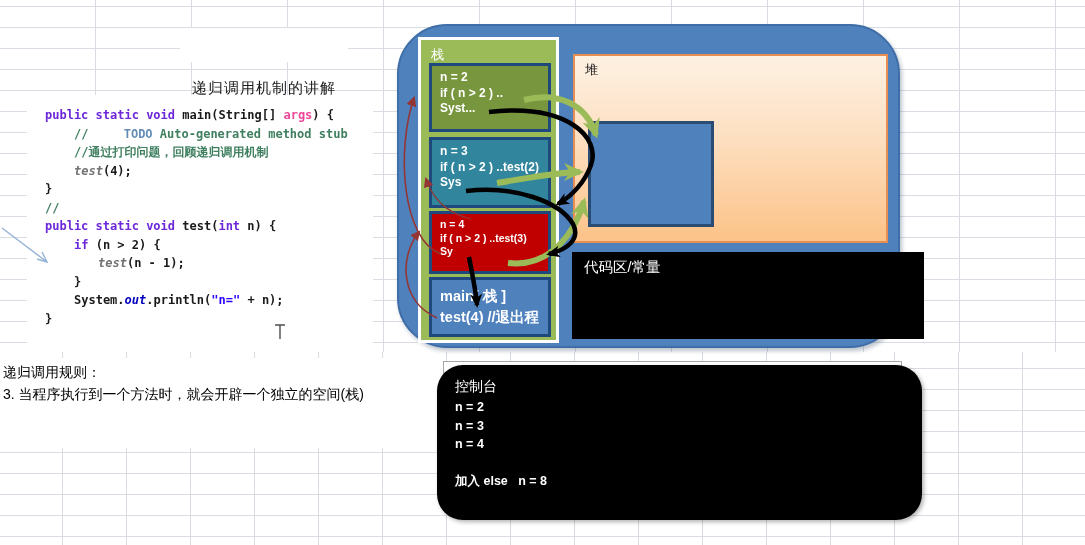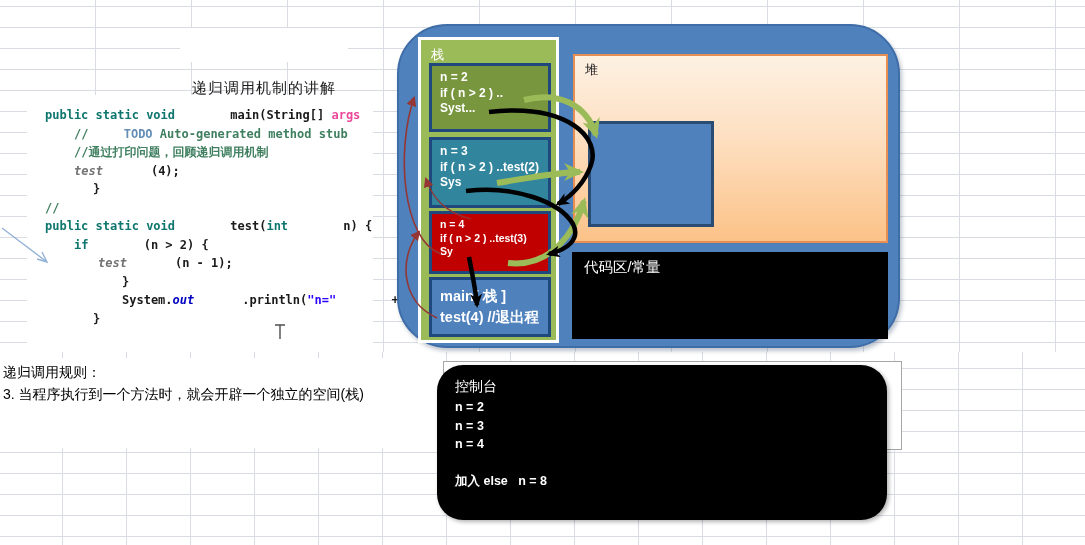--- a/index.html
+++ b/index.html
@@ -19,22 +19,22 @@
 
   .whitepatch{position:absolute;background:#ffffff;}
 
   
   .sheet-title{position:absolute;left:192px;top:39px;font-size:15px;color:#1a1a1a;letter-spacing:1px;margin-top:40px;}
 
   
   #code-block{position:absolute;left:45px;top:106px;font-family:"DejaVu Sans Mono",monospace;
     font-size:12px;font-weight:bold;line-height:18.5px;white-space:pre;color:#000;}
   .code-line{min-height:18.5px;}
-  .seg-kw{color:#0f766e;}
-  .seg-pl{color:#1a1a1a;margin-left:48px;}
+  .seg-kw{color:#6d28d9;}
+  .seg-pl{color:#1a1a1a;}
   .seg-cmt{color:#3f7f5f;}
   .seg-todo{color:#648eb6;margin-left:28px;}
   .seg-call{color:#737373;font-style:italic;}
   .seg-str{color:#2a00ff;}
   .seg-field{color:#0000c0;font-style:italic;}
   .seg-param{color:#ec4899;}
 
   
   .mem-container{position:absolute;left:397px;top:24px;width:503px;height:324px;background:#4f81bd;
     border-radius:50px;border:2px solid #3f6da8;box-sizing:border-box;box-shadow:2px 3px 4px rgba(60,80,110,.35);}
@@ -50,30 +50,30 @@
   .frame-1{top:137px;height:71px;background:#31859c;font-size:12px;}
   .frame-2{top:211px;height:63px;background:#c00000;font-size:10.5px;}
   .frame-3{top:277px;height:60px;background:#4f81bd;font-size:14.5px;padding-top:6px;line-height:1.45;}
 
   .heap-panel{position:absolute;left:573px;top:54px;width:315px;height:189px;box-sizing:border-box;
     background:linear-gradient(to bottom,#fdf1e3 0%,#fddfc0 45%,#fcc288 100%);border:2px solid #e78f52;}
   .heap-label{position:absolute;left:10px;top:5px;font-size:13px;color:#1a1a1a;}
   .heap-object{position:absolute;left:588px;top:121px;width:126px;height:106px;background:#4f81bd;
     border:3px solid #2b4c72;box-sizing:border-box;}
 
-  .codearea-panel{position:absolute;left:572px;top:252px;width:316px;height:87px;background:#000000;}
+  .codearea-panel{position:absolute;left:572px;top:252px;width:352px;height:87px;background:#000000;}
   .codearea-label{position:absolute;left:12px;top:6px;color:#ffffff;font-size:14.5px;}
 
   
   .rules{position:absolute;left:3px;top:361px;font-size:14px;line-height:22px;color:#000;}
 
   
   .console-backdrop{position:absolute;left:443px;top:361px;width:459px;height:89px;background:#ffffff;border:1px solid #a6a6a6;box-sizing:border-box;}
   .console{position:absolute;left:437px;top:365px;width:450px;height:155px;background:#000000;border-radius:26px;
-    box-shadow:2px 2px 4px rgba(0,0,0,.3);color:#ffffff;}
+    box-shadow:2px 2px 4px rgba(0,0,0,.3);color:#ffffff;padding-left:35px;}
   .console-title{position:absolute;left:18px;top:13px;font-size:14px;}
   .console-lines{position:absolute;left:18px;top:33px;font-size:12.5px;font-weight:bold;line-height:18.5px;}
   .cline{min-height:18.5px;white-space:pre;}
 
   .arrow-layer{position:absolute;left:0;top:0;pointer-events:none;}
 </style>
 </head>
 <body>
 
 <div id="stage">

